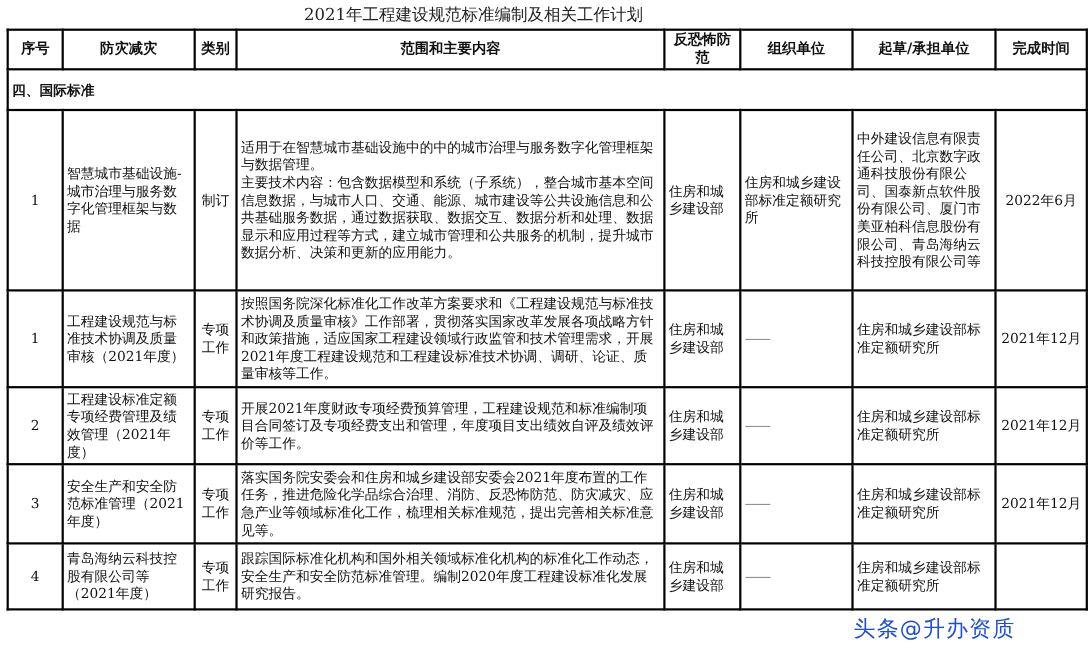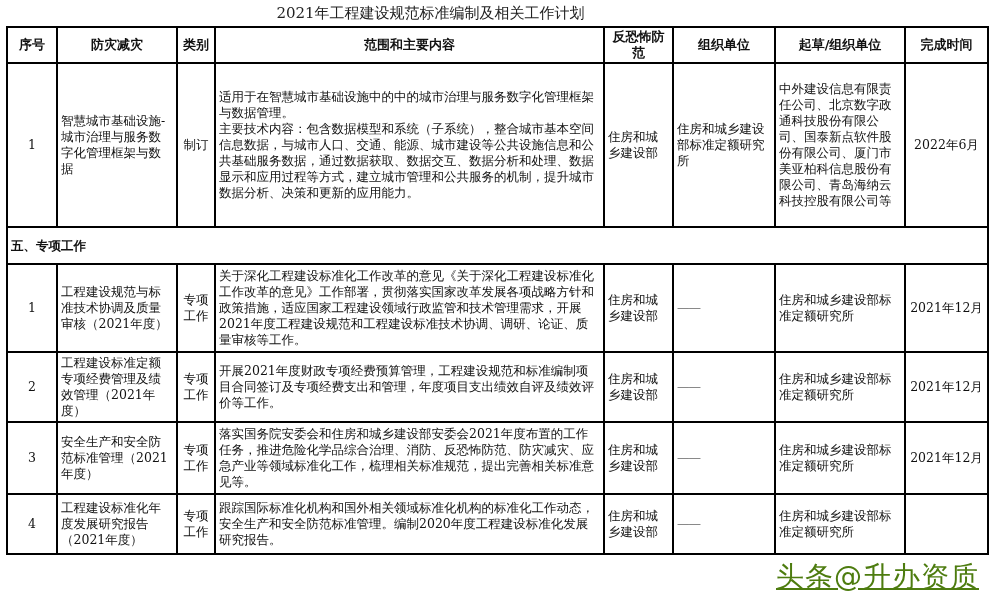--- a/index.html
+++ b/index.html
@@ -5,21 +5,21 @@
   html, body { margin:0; padding:0; background:#ffffff; }
   body { width:993px; height:604px; position:relative; overflow:hidden; font-family:"DejaVu Serif","Liberation Serif",serif; color:#111; }
   .title { position:absolute; left:0; top:2px; width:861px; text-align:center; font-size:15px; line-height:22px; color:#222; }
   table.plan { position:absolute; left:6px; top:26px; border-collapse:collapse; table-layout:fixed; width:981px; }
   table.plan td, table.plan th { border:2px solid #000; padding:0 3px; vertical-align:middle; font-size:12.5px; line-height:16px; }
   table.plan th { font-family:"DejaVu Sans","Liberation Sans",sans-serif; font-weight:bold; font-size:13px; height:34px; text-align:center; }
   .section td { font-family:"DejaVu Sans","Liberation Sans",sans-serif; font-weight:bold; font-size:13px; height:35px; text-align:left; padding-left:4px; }
   .c { text-align:center; }
   .l { text-align:left; }
   .dash { color:#777; letter-spacing:-1px; }
-  .watermark { position:absolute; left:776px; top:558px; font-family:"DejaVu Sans","Liberation Sans",sans-serif; font-size:28px; color:#4d7c0f; text-shadow:0 0 3px #fff, 0 0 6px #fff; letter-spacing:1px;text-decoration:underline; }
+  .watermark { position:absolute; left:776px; top:558px; font-family:"DejaVu Sans","Liberation Sans",sans-serif; font-size:20px; color:#1d4ed8; text-shadow:0 0 3px #fff, 0 0 6px #fff; letter-spacing:1px; }
 </style>
 </head>
 <body>
 
 <div class="title">2021年工程建设规范标准编制及相关工作计划</div>
 
 <table class="plan">
   <colgroup>
     <col style="width:50px">
     <col style="width:120px">
@@ -31,44 +31,44 @@
     <col style="width:83px">
   </colgroup>
   <thead>
     <tr>
       <th>序号</th>
       <th>防灾减灾</th>
       <th>类别</th>
       <th>范围和主要内容</th>
       <th>反恐怖防范</th>
       <th>组织单位</th>
-      <th>起草/组织单位</th>
+      <th>起草/承担单位</th>
       <th>完成时间</th>
     </tr>
   </thead>
   <tbody>
+    <tr class="section">
+      <td colspan="8">四、国际标准</td>
+    </tr>
     <tr style="height:164px">
       <td class="c">1</td>
       <td class="l">智慧城市基础设施-城市治理与服务数字化管理框架与数据</td>
       <td class="c">制订</td>
       <td class="l" style="white-space:pre-line">适用于在智慧城市基础设施中的中的城市治理与服务数字化管理框架与数据管理。
 主要技术内容：包含数据模型和系统（子系统），整合城市基本空间信息数据，与城市人口、交通、能源、城市建设等公共设施信息和公共基础服务数据，通过数据获取、数据交互、数据分析和处理、数据显示和应用过程等方式，建立城市管理和公共服务的机制，提升城市数据分析、决策和更新的应用能力。</td>
       <td class="l">住房和城乡建设部</td>
       <td class="l">住房和城乡建设部标准定额研究所</td>
       <td class="l">中外建设信息有限责任公司、北京数字政通科技股份有限公司、国泰新点软件股份有限公司、厦门市美亚柏科信息股份有限公司、青岛海纳云科技控股有限公司等</td>
       <td class="c">2022年6月</td>
     </tr>
-    <tr class="section">
-      <td colspan="8">五、专项工作</td>
-    </tr>
     <tr style="height:88px">
       <td class="c">1</td>
       <td class="l">工程建设规范与标准技术协调及质量审核（2021年度）</td>
       <td class="c">专项工作</td>
-      <td class="l">关于深化工程建设标准化工作改革的意见《关于深化工程建设标准化工作改革的意见》工作部署，贯彻落实国家改革发展各项战略方针和政策措施，适应国家工程建设领域行政监管和技术管理需求，开展2021年度工程建设规范和工程建设标准技术协调、调研、论证、质量审核等工作。</td>
+      <td class="l">按照国务院深化标准化工作改革方案要求和《工程建设规范与标准技术协调及质量审核》工作部署，贯彻落实国家改革发展各项战略方针和政策措施，适应国家工程建设领域行政监管和技术管理需求，开展2021年度工程建设规范和工程建设标准技术协调、调研、论证、质量审核等工作。</td>
       <td class="l">住房和城乡建设部</td>
       <td class="l dash">——</td>
       <td class="l">住房和城乡建设部标准定额研究所</td>
       <td class="c">2021年12月</td>
     </tr>
     <tr style="height:70px">
       <td class="c">2</td>
       <td class="l">工程建设标准定额专项经费管理及绩效管理（2021年度）</td>
       <td class="c">专项工作</td>
       <td class="l">开展2021年度财政专项经费预算管理，工程建设规范和标准编制项目合同签订及专项经费支出和管理，年度项目支出绩效自评及绩效评价等工作。</td>
@@ -82,21 +82,21 @@
       <td class="l">安全生产和安全防范标准管理（2021年度）</td>
       <td class="c">专项工作</td>
       <td class="l">落实国务院安委会和住房和城乡建设部安委会2021年度布置的工作任务，推进危险化学品综合治理、消防、反恐怖防范、防灾减灾、应急产业等领域标准化工作，梳理相关标准规范，提出完善相关标准意见等。</td>
       <td class="l">住房和城乡建设部</td>
       <td class="l dash">——</td>
       <td class="l">住房和城乡建设部标准定额研究所</td>
       <td class="c">2021年12月</td>
     </tr>
     <tr style="height:60px">
       <td class="c">4</td>
-      <td class="l">工程建设标准化年度发展研究报告（2021年度）</td>
+      <td class="l">青岛海纳云科技控股有限公司等（2021年度）</td>
       <td class="c">专项工作</td>
       <td class="l">跟踪国际标准化机构和国外相关领域标准化机构的标准化工作动态，安全生产和安全防范标准管理。编制2020年度工程建设标准化发展研究报告。</td>
       <td class="l">住房和城乡建设部</td>
       <td class="l dash">——</td>
       <td class="l">住房和城乡建设部标准定额研究所</td>
       <td class="c"></td>
     </tr>
   </tbody>
 </table>
 

